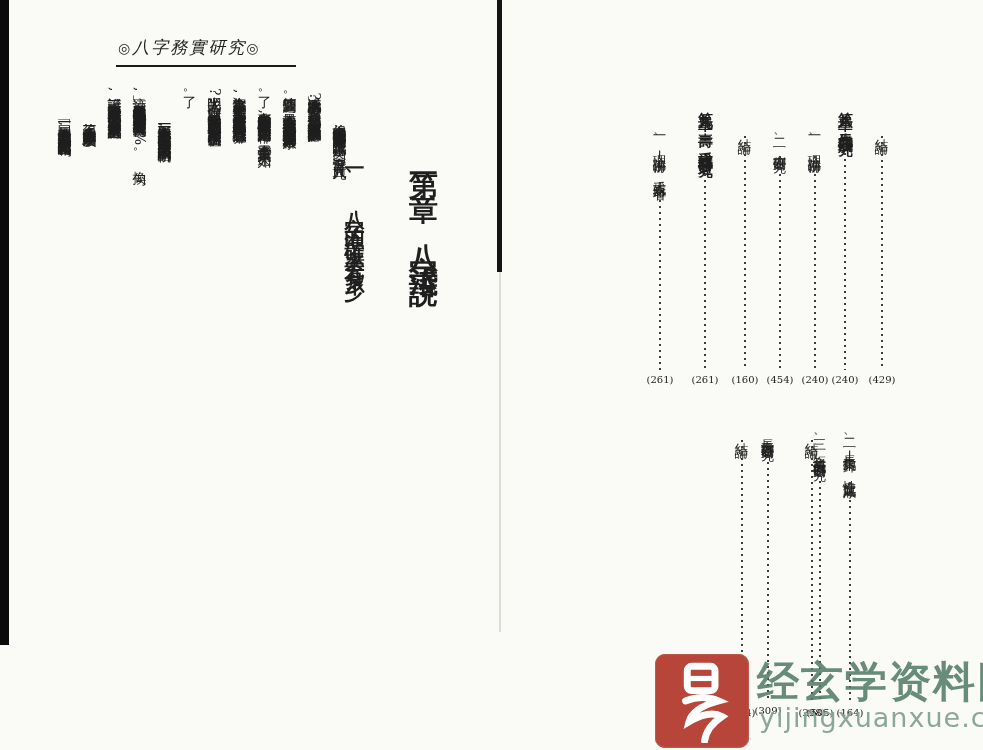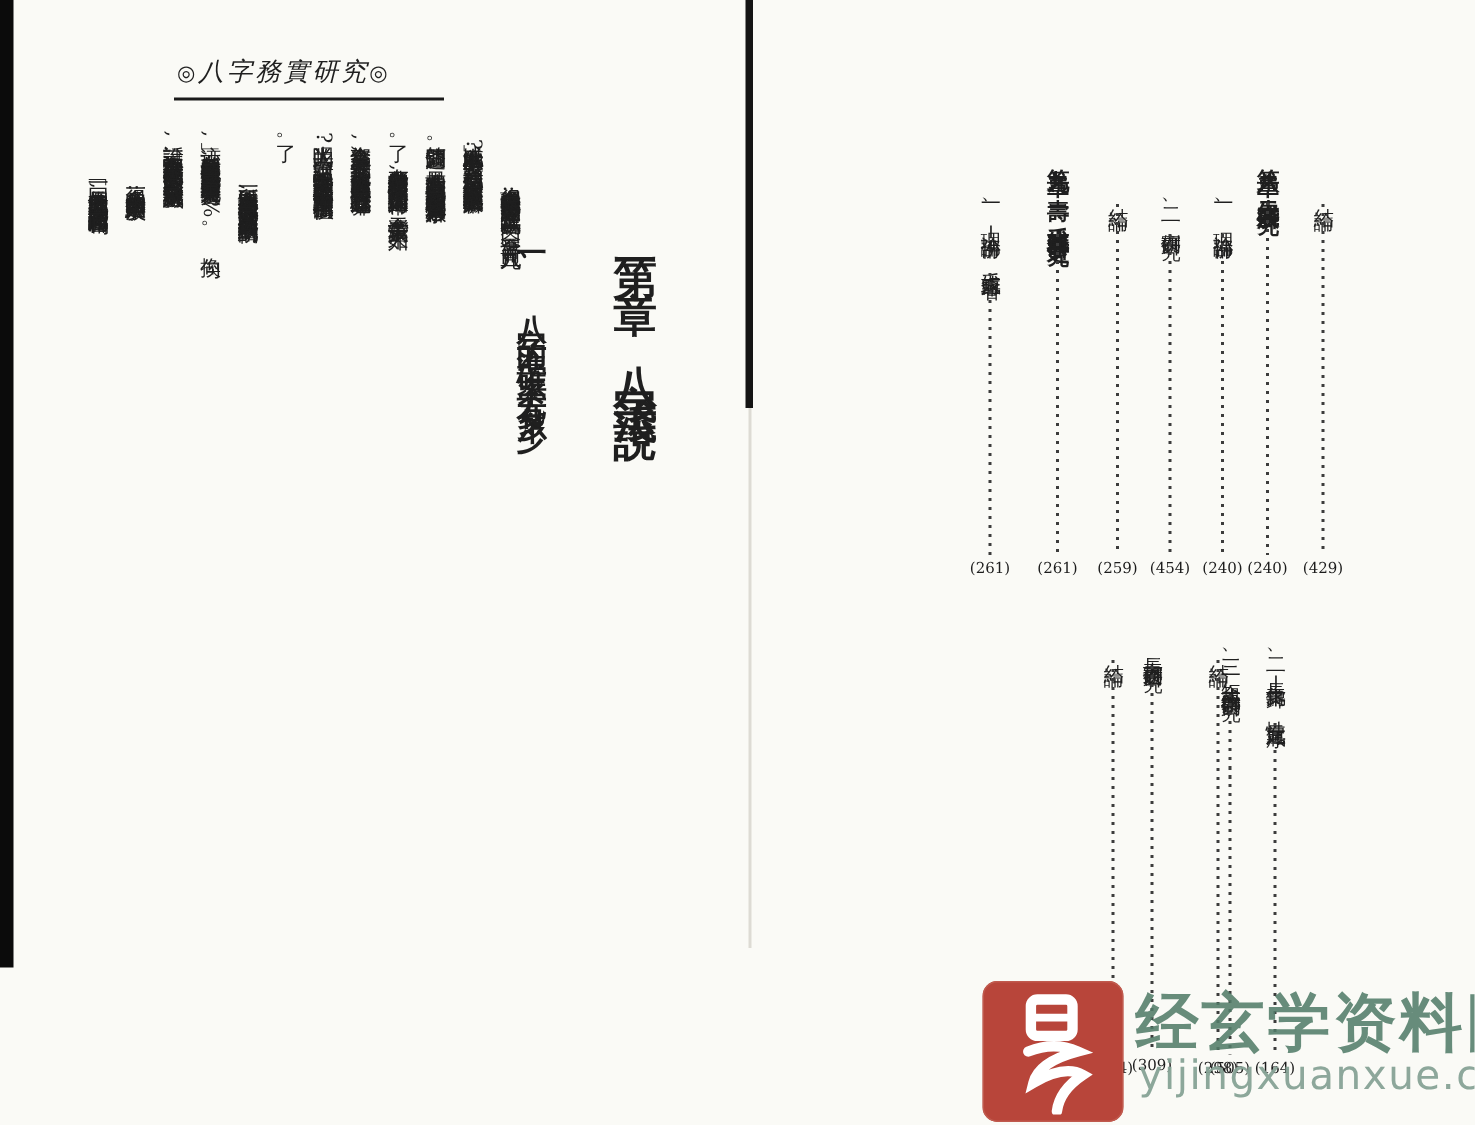--- a/index.html
+++ b/index.html
@@ -135,21 +135,21 @@
   <div class="toc-num">(240)</div>
 </div>
 <div class="toc-entry" style="left:764px; top:128px; height:257px">
   <div class="toc-label">二、實例研究</div>
   <div class="toc-dots"></div>
   <div class="toc-num">(454)</div>
 </div>
 <div class="toc-entry" style="left:729px; top:128px; height:257px">
   <div class="toc-label">結論</div>
   <div class="toc-dots"></div>
-  <div class="toc-num">(259)</div>
+  <div class="toc-num">(160)</div>
 </div>
 <div class="toc-entry chapter" style="left:689px; top:100px; height:285px">
   <div class="toc-label">第九章　壽、夭或短命者之研究</div>
   <div class="toc-dots"></div>
   <div class="toc-num">(261)</div>
 </div>
 <div class="toc-entry" style="left:644px; top:128px; height:257px">
   <div class="toc-label">一、理論部份──夭或短命者</div>
   <div class="toc-dots"></div>
   <div class="toc-num">(261)</div>

